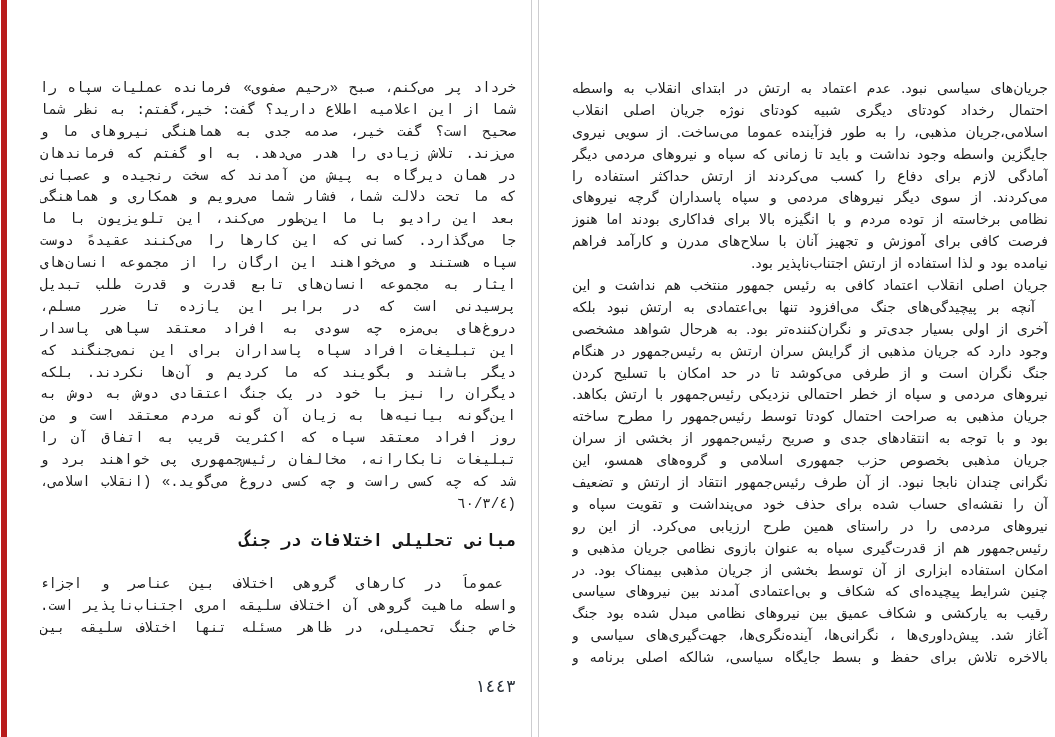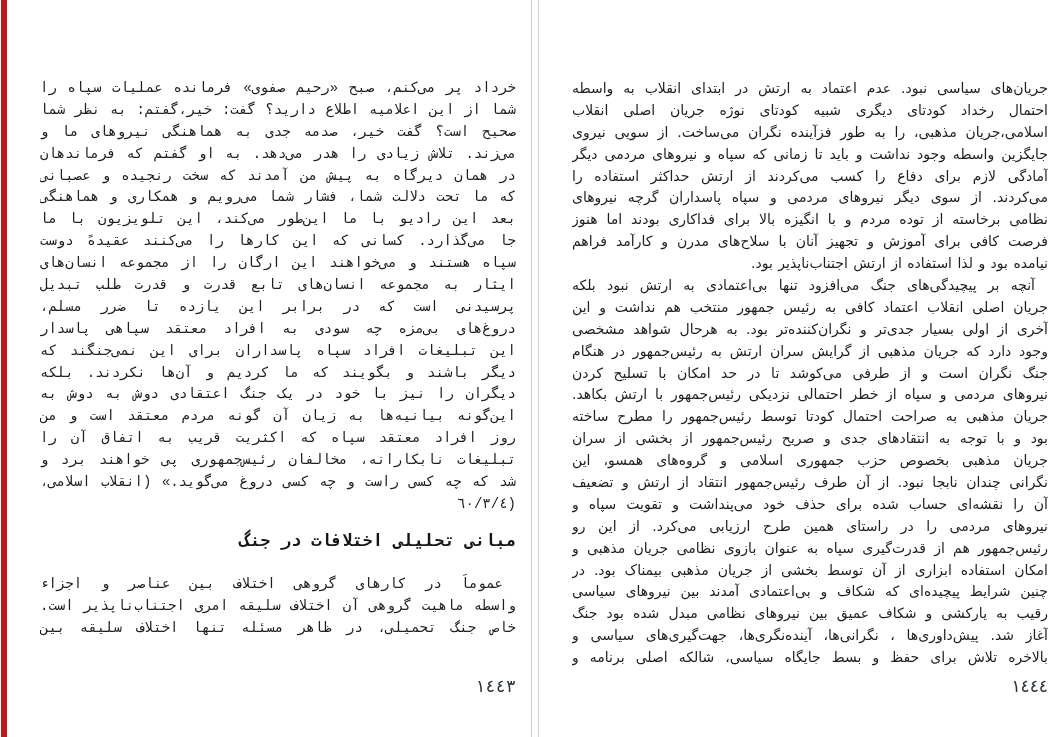--- a/index.html
+++ b/index.html
@@ -106,45 +106,44 @@
         </div>
       </div>
     <div class="page-number">١٤٤٣</div>
   </div>
 
   <div class="page right">
     <div class="text-block" id="right-content">
         <div class="para">
           <div class="line">جریان‌های سیاسی نبود. عدم اعتماد به ارتش در ابتدای انقلاب به واسطه</div>
           <div class="line">احتمال رخداد کودتای دیگری شبیه کودتای نوژه جریان اصلی انقلاب</div>
-          <div class="line">اسلامی،جریان مذهبی، را به طور فزآینده نگران می‌ساخت. از سویی نیروی</div>
+          <div class="line">اسلامی،جریان مذهبی، را به طور فزآینده عموما می‌ساخت. از سویی نیروی</div>
           <div class="line">جایگزین واسطه وجود نداشت و باید تا زمانی که سپاه و نیروهای مردمی دیگر</div>
           <div class="line">آمادگی لازم برای دفاع را کسب می‌کردند از ارتش حداکثر استفاده را</div>
           <div class="line">می‌کردند. از سوی دیگر نیروهای مردمی و سپاه پاسداران گرچه نیروهای</div>
           <div class="line">نظامی برخاسته از توده مردم و با انگیزه بالا برای فداکاری بودند اما هنوز</div>
           <div class="line">فرصت کافی برای آموزش و تجهیز آنان با سلاح‌های مدرن و کارآمد فراهم</div>
           <div class="line para-end">نیامده بود و لذا استفاده از ارتش اجتناب‌ناپذیر بود.</div>
         </div>
         <div class="para">
+          <div class="line">جریان اصلی انقلاب اعتماد کافی به رئیس جمهور منتخب هم نداشت و این</div>
           <div class="line indent">آنچه بر پیچیدگی‌های جنگ می‌افزود تنها بی‌اعتمادی به ارتش نبود بلکه</div>
-          <div class="line">جریان اصلی انقلاب اعتماد کافی به رئیس جمهور منتخب هم نداشت و این</div>
           <div class="line">آخری از اولی بسیار جدی‌تر و نگران‌کننده‌تر بود. به هرحال شواهد مشخصی</div>
           <div class="line">وجود دارد که جریان مذهبی از گرایش سران ارتش به رئیس‌جمهور در هنگام</div>
           <div class="line">جنگ نگران است و از طرفی می‌کوشد تا در حد امکان با تسلیح کردن</div>
           <div class="line">نیروهای مردمی و سپاه از خطر احتمالی نزدیکی رئیس‌جمهور با ارتش بکاهد.</div>
           <div class="line">جریان مذهبی به صراحت احتمال کودتا توسط رئیس‌جمهور را مطرح ساخته</div>
           <div class="line">بود و با توجه به انتقادهای جدی و صریح رئیس‌جمهور از بخشی از سران</div>
           <div class="line">جریان مذهبی بخصوص حزب جمهوری اسلامی و گروه‌های همسو، این</div>
           <div class="line">نگرانی چندان نابجا نبود. از آن طرف رئیس‌جمهور انتقاد از ارتش و تضعیف</div>
           <div class="line">آن را نقشه‌ای حساب شده برای حذف خود می‌پنداشت و تقویت سپاه و</div>
           <div class="line">نیروهای مردمی را در راستای همین طرح ارزیابی می‌کرد. از این رو</div>
           <div class="line">رئیس‌جمهور هم از قدرت‌گیری سپاه به عنوان بازوی نظامی جریان مذهبی و</div>
           <div class="line">امکان استفاده ابزاری از آن توسط بخشی از جریان مذهبی بیمناک بود. در</div>
           <div class="line">چنین شرایط پیچیده‌ای که شکاف و بی‌اعتمادی آمدند بین نیروهای سیاسی</div>
           <div class="line">رقیب به یارکشی و شکاف عمیق بین نیروهای نظامی مبدل شده بود جنگ</div>
           <div class="line">آغاز شد. پیش‌داوری‌ها ، نگرانی‌ها، آینده‌نگری‌ها، جهت‌گیری‌های سیاسی و</div>
           <div class="line">بالاخره تلاش برای حفظ و بسط جایگاه سیاسی، شالکه اصلی برنامه و</div>
         </div>
       </div>
-    <div class="page-number">١٤٤٤</div>
   </div>
 
 </div>
 
 </body></html>

